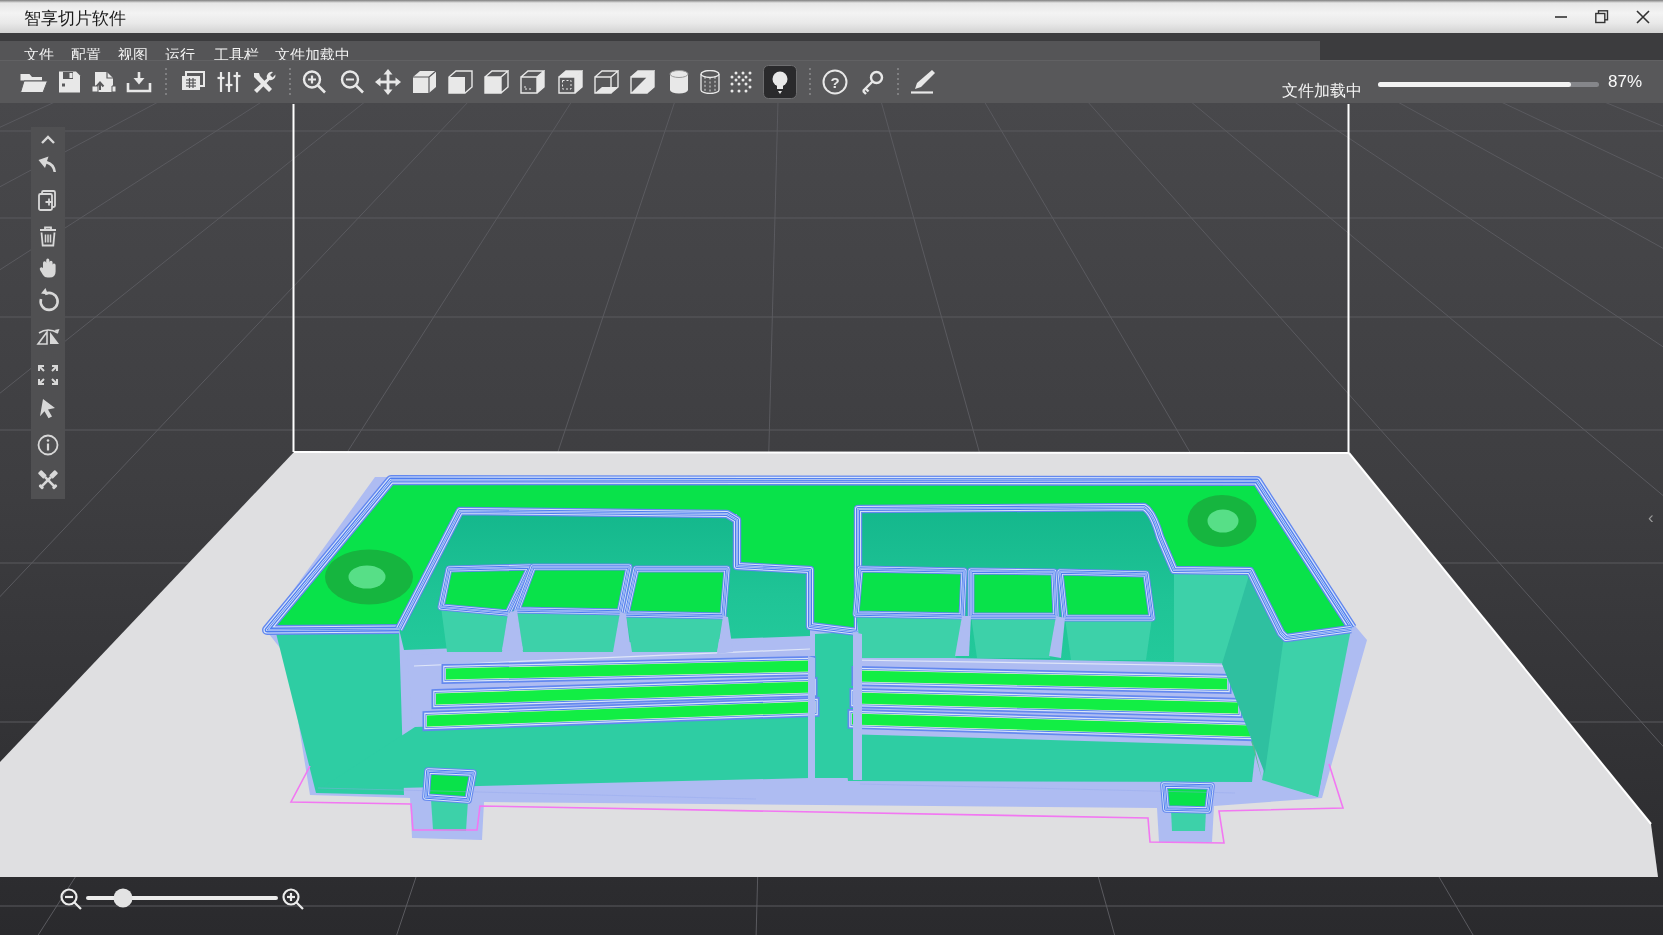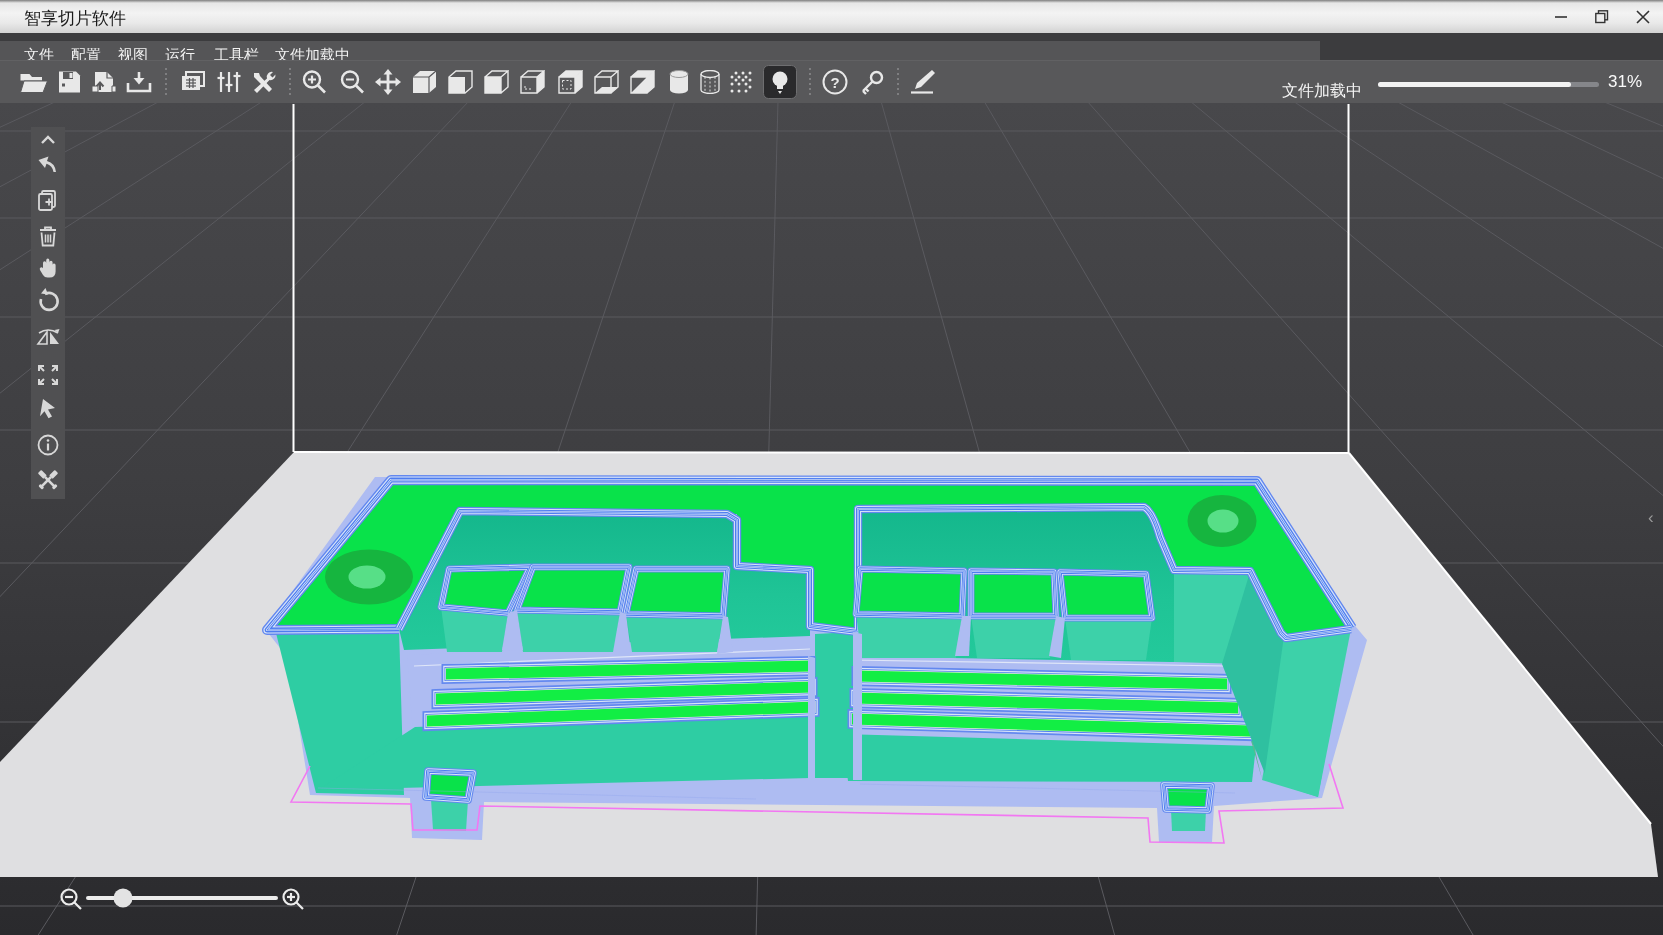--- a/index.html
+++ b/index.html
@@ -405,21 +405,21 @@
       </svg>
 
     <div class="dotsep" style="left:165px"></div>
     <div class="dotsep" style="left:289px"></div>
     <div class="dotsep" style="left:809px"></div>
     <div class="dotsep" style="left:897px"></div>
     <div id="loadlabel">文件加载中</div>
     <div id="pbar">
         <div class="fill"></div>
       </div>
-    <div id="pct">31%</div>
+    <div id="pct">87%</div>
   </div>
 
   <div id="leftpanel">
     <svg width="34" height="372" viewBox="0 0 34 372">
 <path d="M11 16 l6 -6 l6 6" fill="none" stroke="#d8d8d8" stroke-width="2.4"></path>
 <path d="M25 45 q-1 -9 -9 -11 l1.5 -4.5 l-10 3.5 l6.5 8 l1.5 -4.2 q6 2 7 8.2 z" fill="#d8d8d8"></path>
 <rect x="11" y="64" width="13" height="16" rx="1.5" fill="none" stroke="#d8d8d8" stroke-width="1.8"></rect>
         <rect x="8" y="67" width="13" height="16" rx="1.5" fill="#505052" stroke="#d8d8d8" stroke-width="1.8"></rect>
         <path d="M14.5 75 h7 M18 71.5 v7" stroke="#d8d8d8" stroke-width="1.8"></path>
 <path d="M9 103 h16 M14 103 v-2.5 h6 v2.5" fill="none" stroke="#d8d8d8" stroke-width="1.8"></path>

